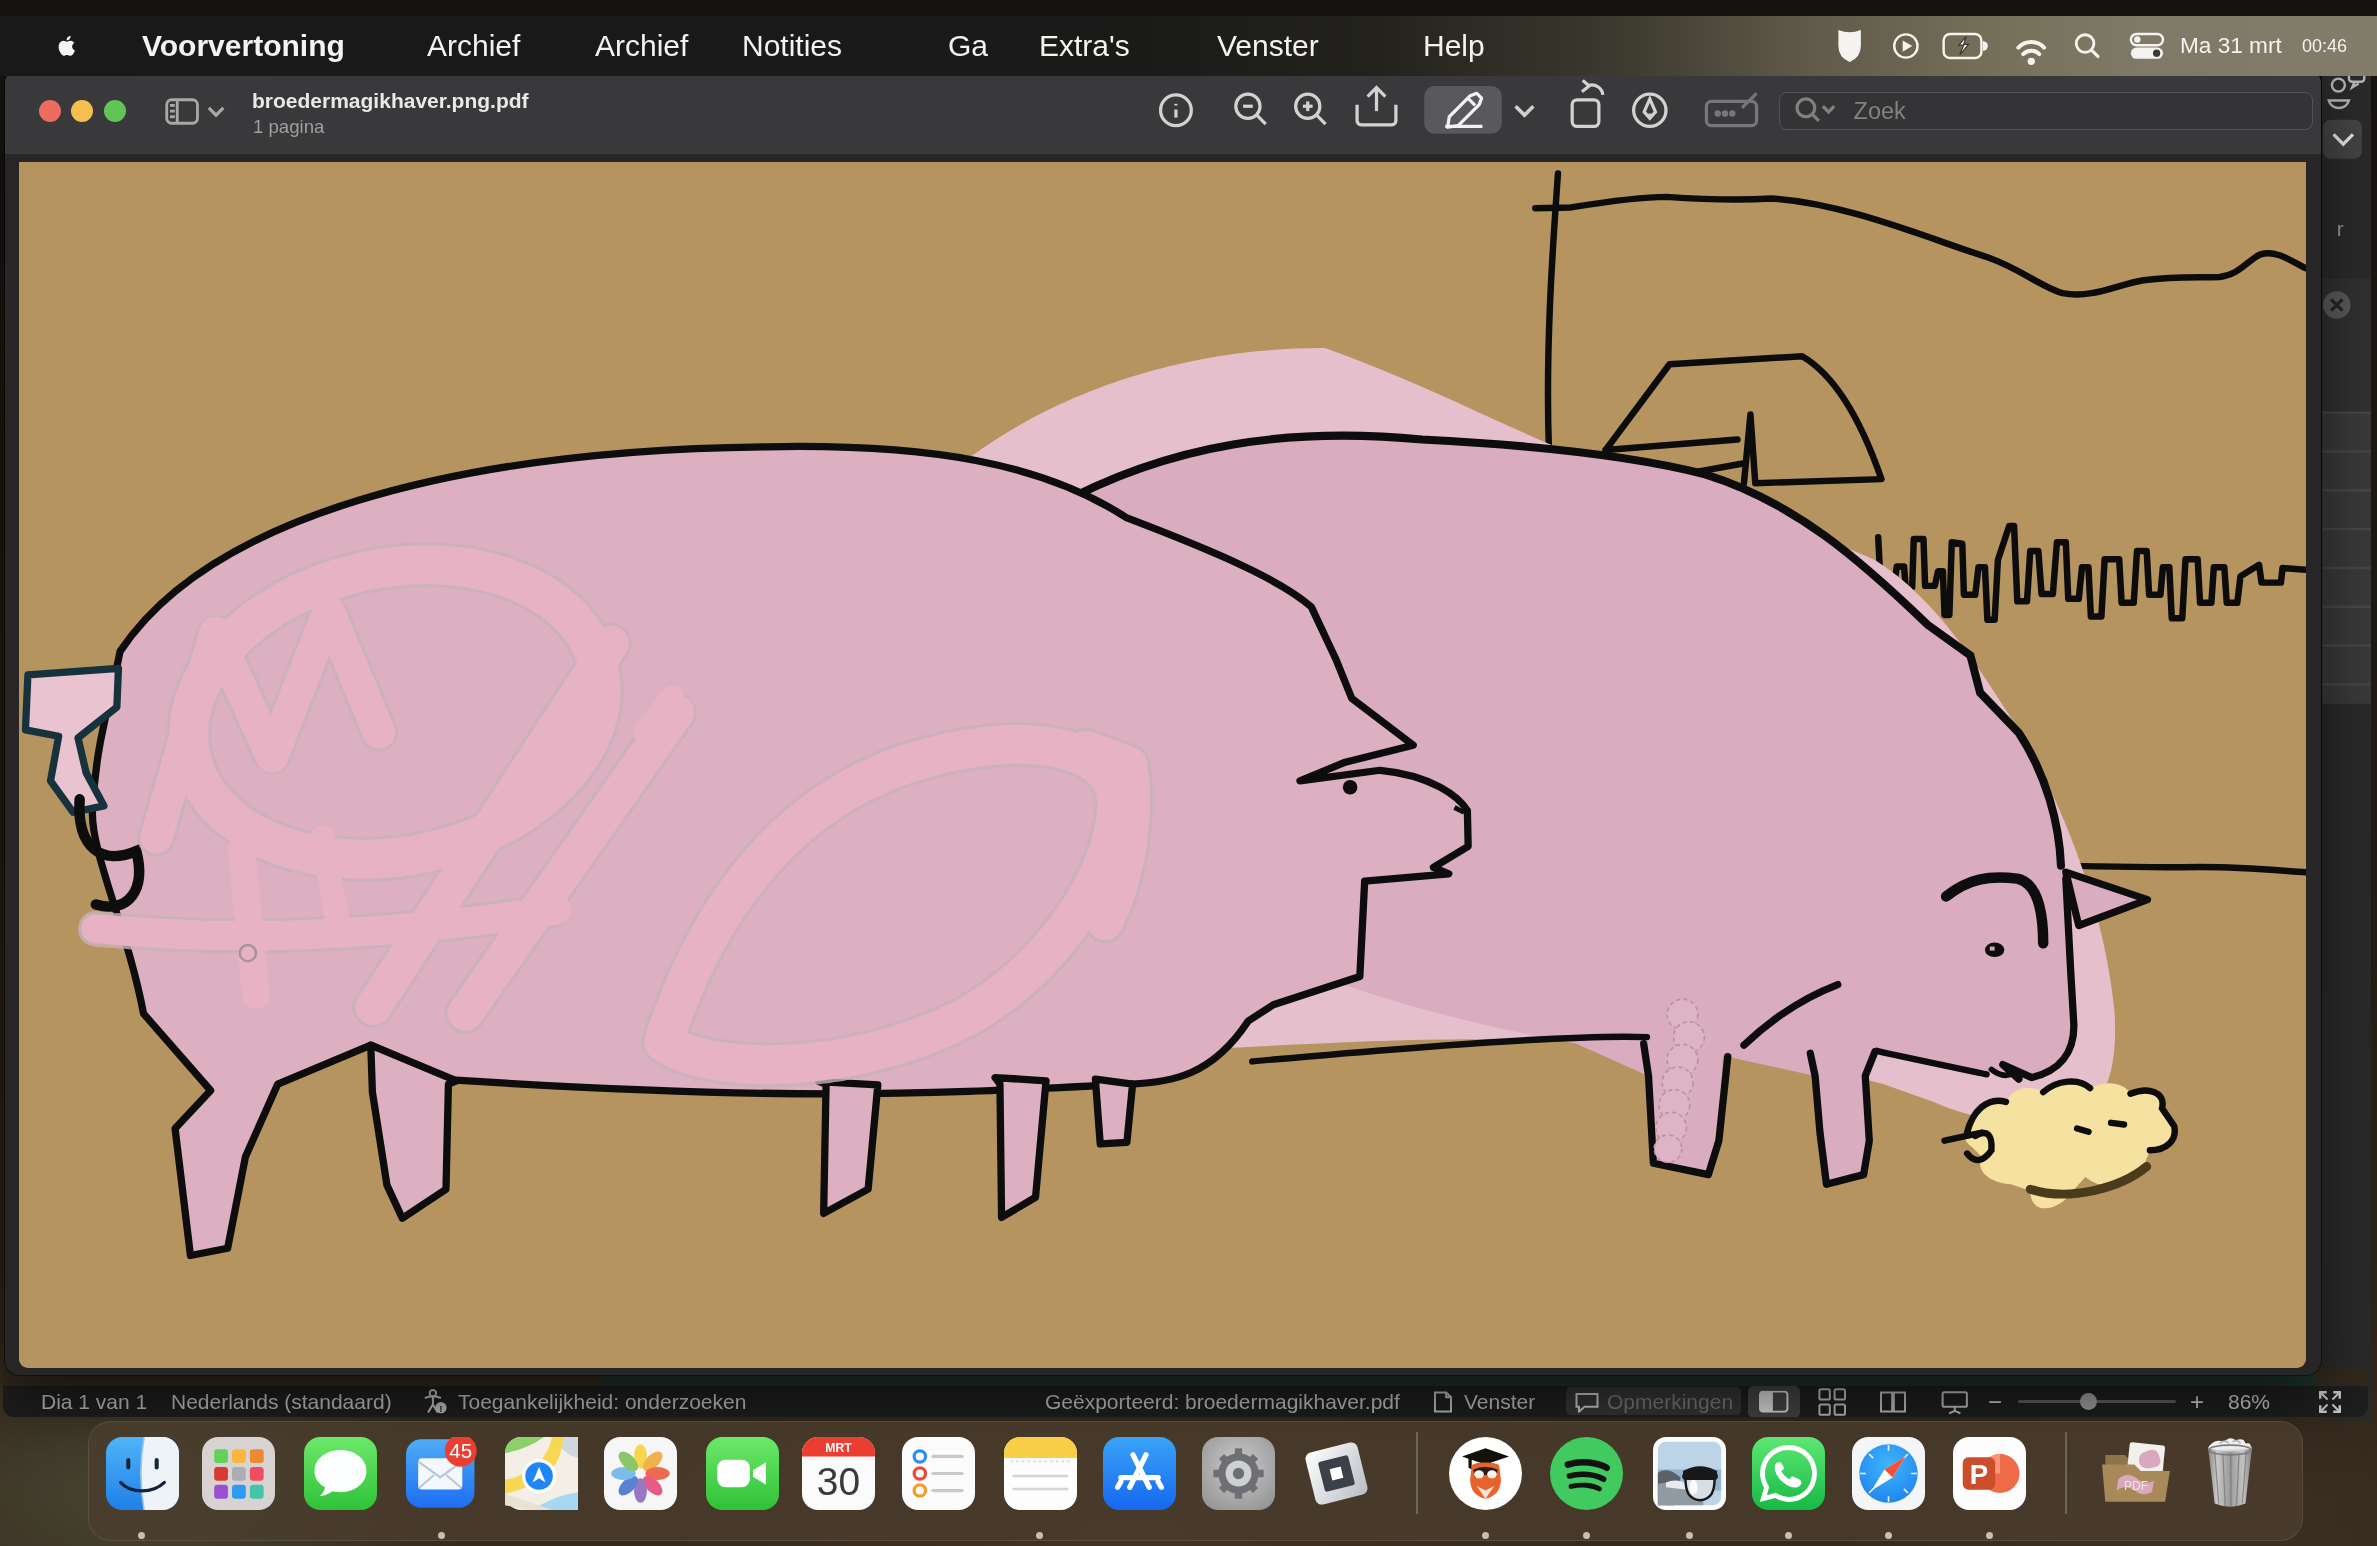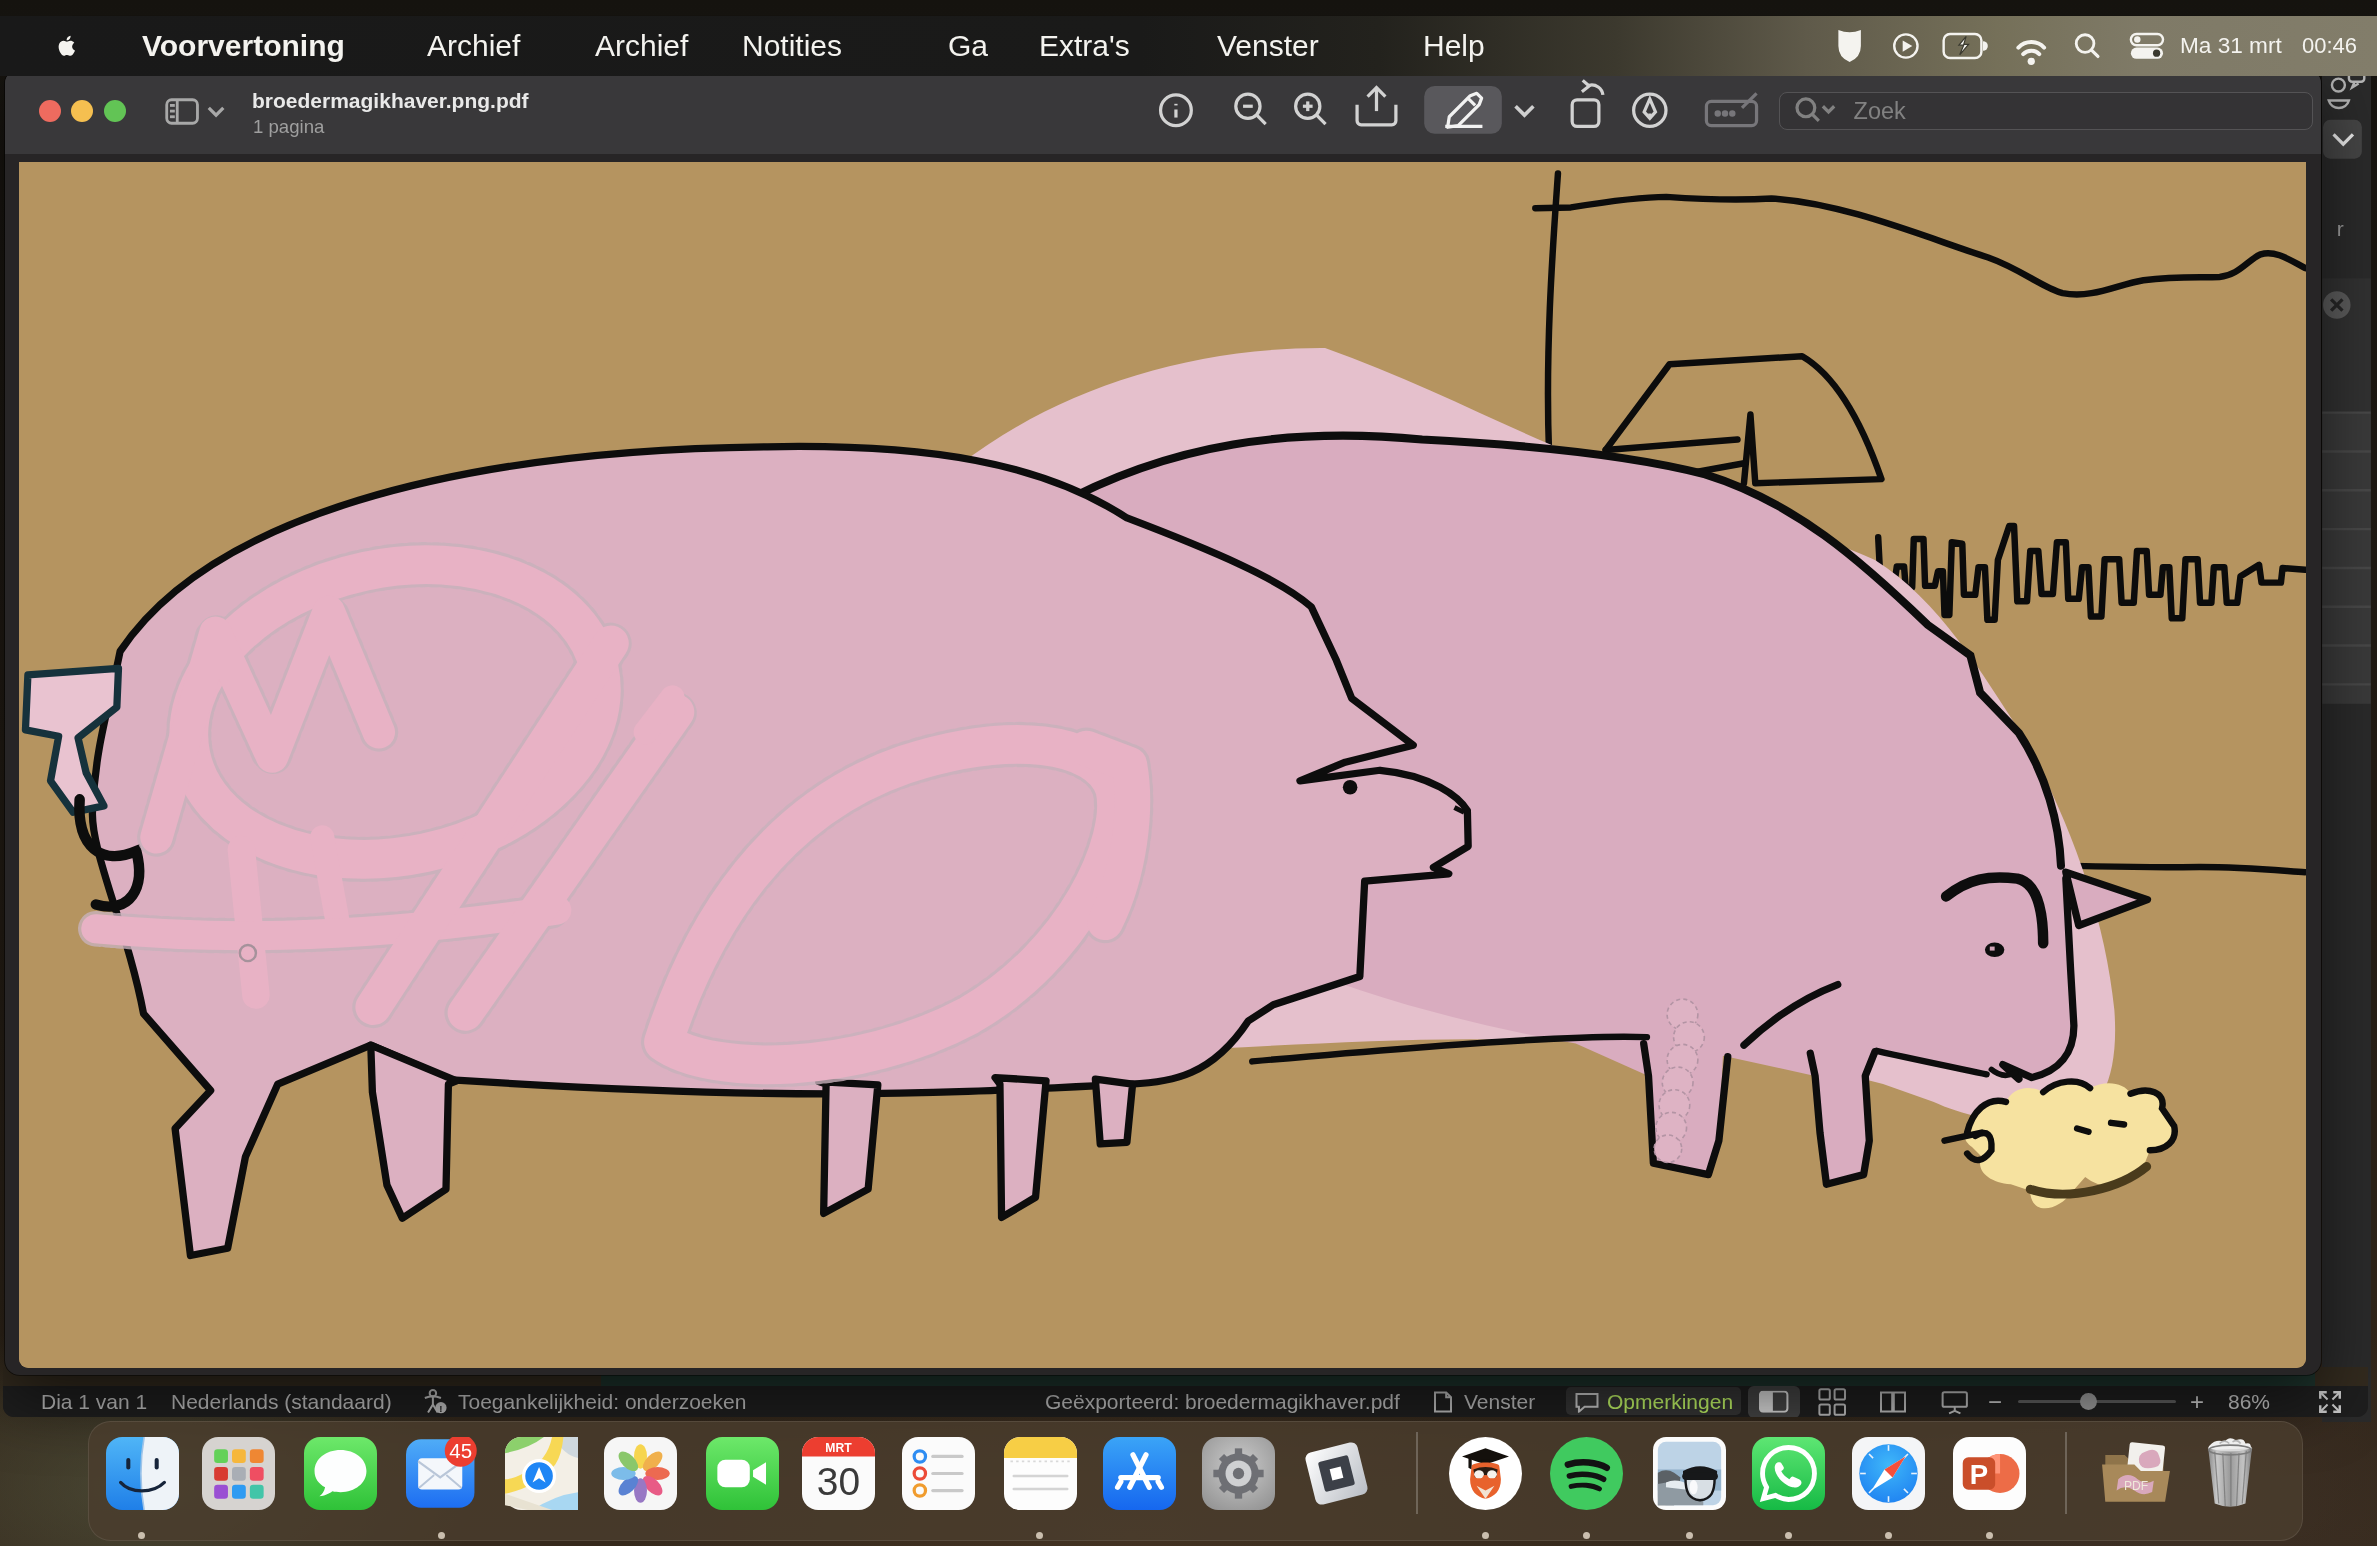--- a/index.html
+++ b/index.html
@@ -80,21 +80,21 @@
     <span class="st" style="left:455px">Toegankelijkheid: onderzoeken</span>
     <span class="st" style="left:1042px">Geëxporteerd: broedermagikhaver.pdf</span>
     <svg class="st" style="left:1428px" width="24" height="24" viewBox="0 0 30 30" fill="none" stroke="#b9b9b9" stroke-width="2.5">
       <path d="M5 3 h14 l6 6 v18 h-20 z M19 3 v6 h6"></path>
     </svg>
     <span class="st" style="left:1461px">Venster</span>
     <div style="position:absolute;left:1563px;top:1.6px;width:175px;height:28px;background:#343434;border-radius:4.9px"></div>
     <svg class="st" style="left:1571px" width="26" height="22.6" viewBox="0 0 32 28" fill="none" stroke="#c5c5c5" stroke-width="2.5">
       <path d="M3 4 h26 v16 h-16 l-7 6 v-6 h-3 z"></path>
     </svg>
-    <span class="st" style="left:1604px;color:#bef264">Opmerkingen</span>
+    <span class="st" style="left:1604px;color:#737373">Opmerkingen</span>
     <div style="position:absolute;left:1745px;top:0px;width:52px;height:32px;background:#434343;border-radius:5.7px"></div>
     <svg class="st" style="left:1756px" width="31" height="22.6" viewBox="0 0 38 28" fill="none">
       <rect x="1" y="1" width="34" height="25" rx="4" stroke="#d6d6d6" stroke-width="2.5"></rect>
       <path d="M1 5 a4 4 0 0 1 4 -4 h12 v25 h-12 a4 4 0 0 1 -4 -4 z" fill="#d6d6d6"></path>
     </svg>
     <svg class="st" style="left:1814px" width="32" height="32" viewBox="0 0 40 40" fill="none" stroke="#b9b9b9" stroke-width="2.5">
       <rect x="3" y="4" width="13" height="13" rx="2"></rect>
         <rect x="22" y="4" width="13" height="13" rx="2"></rect>
       <rect x="3" y="23" width="13" height="13" rx="2"></rect>
         <rect x="22" y="23" width="13" height="13" rx="2"></rect>
@@ -330,21 +330,21 @@
     <path d="M231 30 a22 22 0 0 1 32 0 M237 38 a14 14 0 0 1 20 0" stroke="#f4f3ef" stroke-width="5" stroke-linecap="round"></path>
     <circle cx="247" cy="47" r="4.5" fill="#f4f3ef"></circle>
     <circle cx="314" cy="25" r="11" stroke="#f4f3ef" stroke-width="3.5"></circle>
     <line x1="322" y1="33" x2="330" y2="41" stroke="#f4f3ef" stroke-width="4" stroke-linecap="round"></line>
     <rect x="371" y="13" width="40" height="14" rx="7" stroke="#f4f3ef" stroke-width="3"></rect>
     <circle cx="379" cy="20" r="4" fill="#f4f3ef"></circle>
     <rect x="371" y="30" width="40" height="14" rx="7" fill="#f4f3ef"></rect>
     <circle cx="403" cy="37" r="4.5" fill="#3a392f"></circle>
   </svg>
   <span class="mi" style="left:2180px;font-size:22.6px">Ma 31 mrt</span>
-  <span class="mi" style="left:2302px;font-size:22px">00:46</span>
+  <span class="mi" style="left:2302px;font-size:18px">00:46</span>
 </div>
 
 <div class="abs" id="dock"></div>
 <div id="dockicons">
 
 <svg class="dicon" style="left:106px" viewBox="0 0 90 90">
  <defs>
         <linearGradient id="fg" x1="0" y1="0" x2="0" y2="1">
           <stop offset="0" stop-color="#4fb5f7"></stop>
           <stop offset="1" stop-color="#1f7fe8"></stop>

